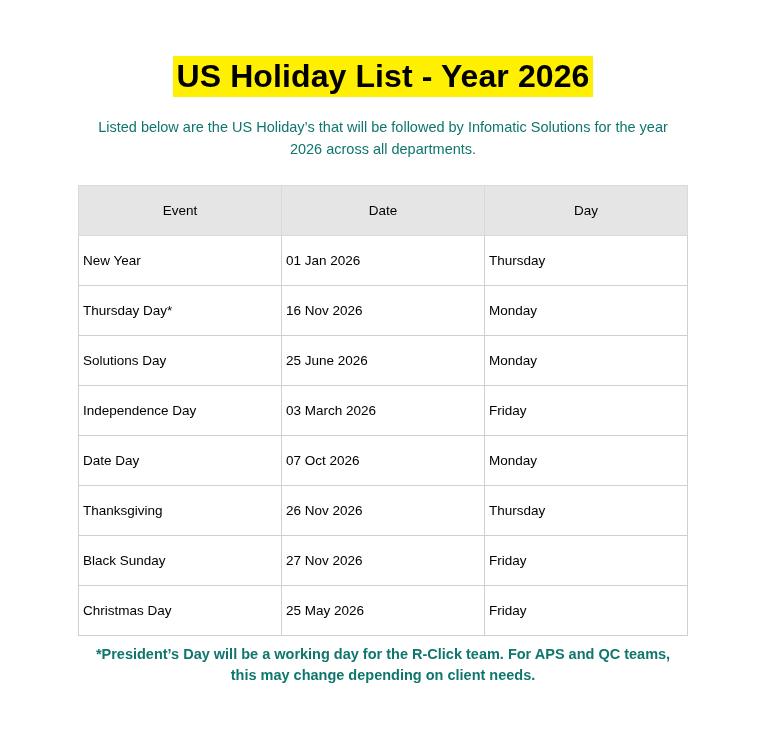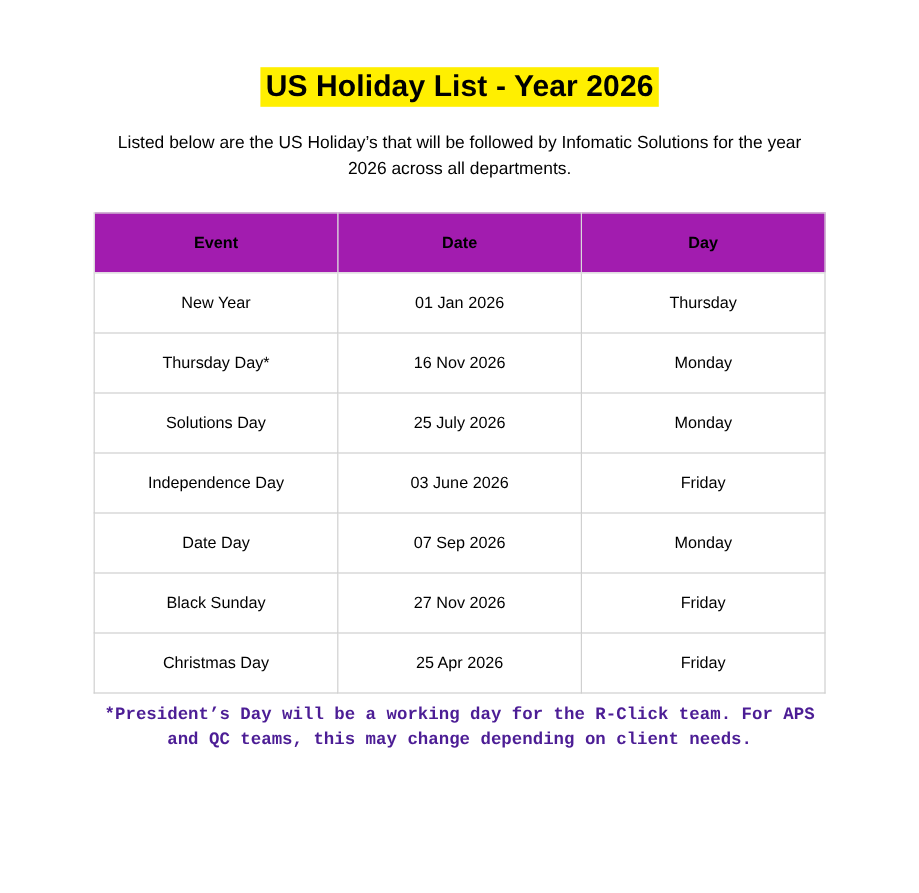--- a/index.html
+++ b/index.html
@@ -18,78 +18,76 @@
     position: relative;
     width: 766px;
     height: 744px;
     box-sizing: border-box;
     padding: 0 60px;
   }
   .doc-title {
     text-align: center;
     margin: 0;
     padding-top: 58px;
-    font-size: 25px;
+    font-size: 32px;
     font-weight: bold;
     letter-spacing: 0.1px;
   }
   .doc-title .hl {
     background: #ffef00;
     padding: 2px 4px 3px 4px;
   }
   .intro {
     margin: 22px auto 0 auto;
     width: 590px;
     text-align: center;
     font-size: 14.5px;
     line-height: 1.5;
-    color: #000000;
+    color: #0f766e;
   }
   .table-wrap {
     margin: 24px auto 0 auto;
     width: 610px;
   }
   table.holiday-table {
     width: 100%;
     border-collapse: collapse;
     table-layout: fixed;
   }
   table.holiday-table th {
-    background: #a21caf;
+    background: #e5e5e5;
     border: 1px solid #d9d9d9;
     font-size: 13.5px;
-    font-weight: bold;
+    font-weight: normal;
     padding: 17px 20px;
     text-align: center;
   }
   table.holiday-table td {
     border: 1px solid #d0d0d0;
     font-size: 13.5px;
     padding: 17px 4px;
-    text-align: center;
     background: #ffffff;
   }
   table.holiday-table td.col-event {
     font-weight: normal;
   }
   table.holiday-table td.col-date {
     font-weight: normal;
   }
   table.holiday-table td.col-day {
     font-weight: normal;
   }
   .footnote {
     margin: 8px auto 0 auto;
     width: 600px;
     text-align: center;
     font-size: 14.5px;
     line-height: 1.45;
     font-weight: bold;
-    color: #4c1d95;
-    font-family: Liberation Mono, monospace;
+    color: #0f766e;
   }
 </style>
 </head>
 <body>
 
 <div class="page">
 
   <h1 class="doc-title">
     <span class="hl">US Holiday List - Year 2026</span>
   </h1>
@@ -111,41 +109,46 @@
           <td class="col-date">01 Jan 2026</td>
           <td class="col-day">Thursday</td>
         </tr>
         <tr>
           <td class="col-event">Thursday Day*</td>
           <td class="col-date">16 Nov 2026</td>
           <td class="col-day">Monday</td>
         </tr>
         <tr>
           <td class="col-event">Solutions Day</td>
-          <td class="col-date">25 July 2026</td>
+          <td class="col-date">25 June 2026</td>
           <td class="col-day">Monday</td>
         </tr>
         <tr>
           <td class="col-event">Independence Day</td>
-          <td class="col-date">03 June 2026</td>
+          <td class="col-date">03 March 2026</td>
           <td class="col-day">Friday</td>
         </tr>
         <tr>
           <td class="col-event">Date Day</td>
-          <td class="col-date">07 Sep 2026</td>
+          <td class="col-date">07 Oct 2026</td>
           <td class="col-day">Monday</td>
+        </tr>
+        <tr>
+          <td class="col-event">Thanksgiving</td>
+          <td class="col-date">26 Nov 2026</td>
+          <td class="col-day">Thursday</td>
         </tr>
         <tr>
           <td class="col-event">Black Sunday</td>
           <td class="col-date">27 Nov 2026</td>
           <td class="col-day">Friday</td>
         </tr>
         <tr>
           <td class="col-event">Christmas Day</td>
-          <td class="col-date">25 Apr 2026</td>
+          <td class="col-date">25 May 2026</td>
           <td class="col-day">Friday</td>
         </tr>
       </tbody>
     </table>
   </div>
 
   <p class="footnote">*President’s Day will be a working day for the R-Click team. For APS and QC teams, this may change depending on client needs.</p>
 
 </div>
 

